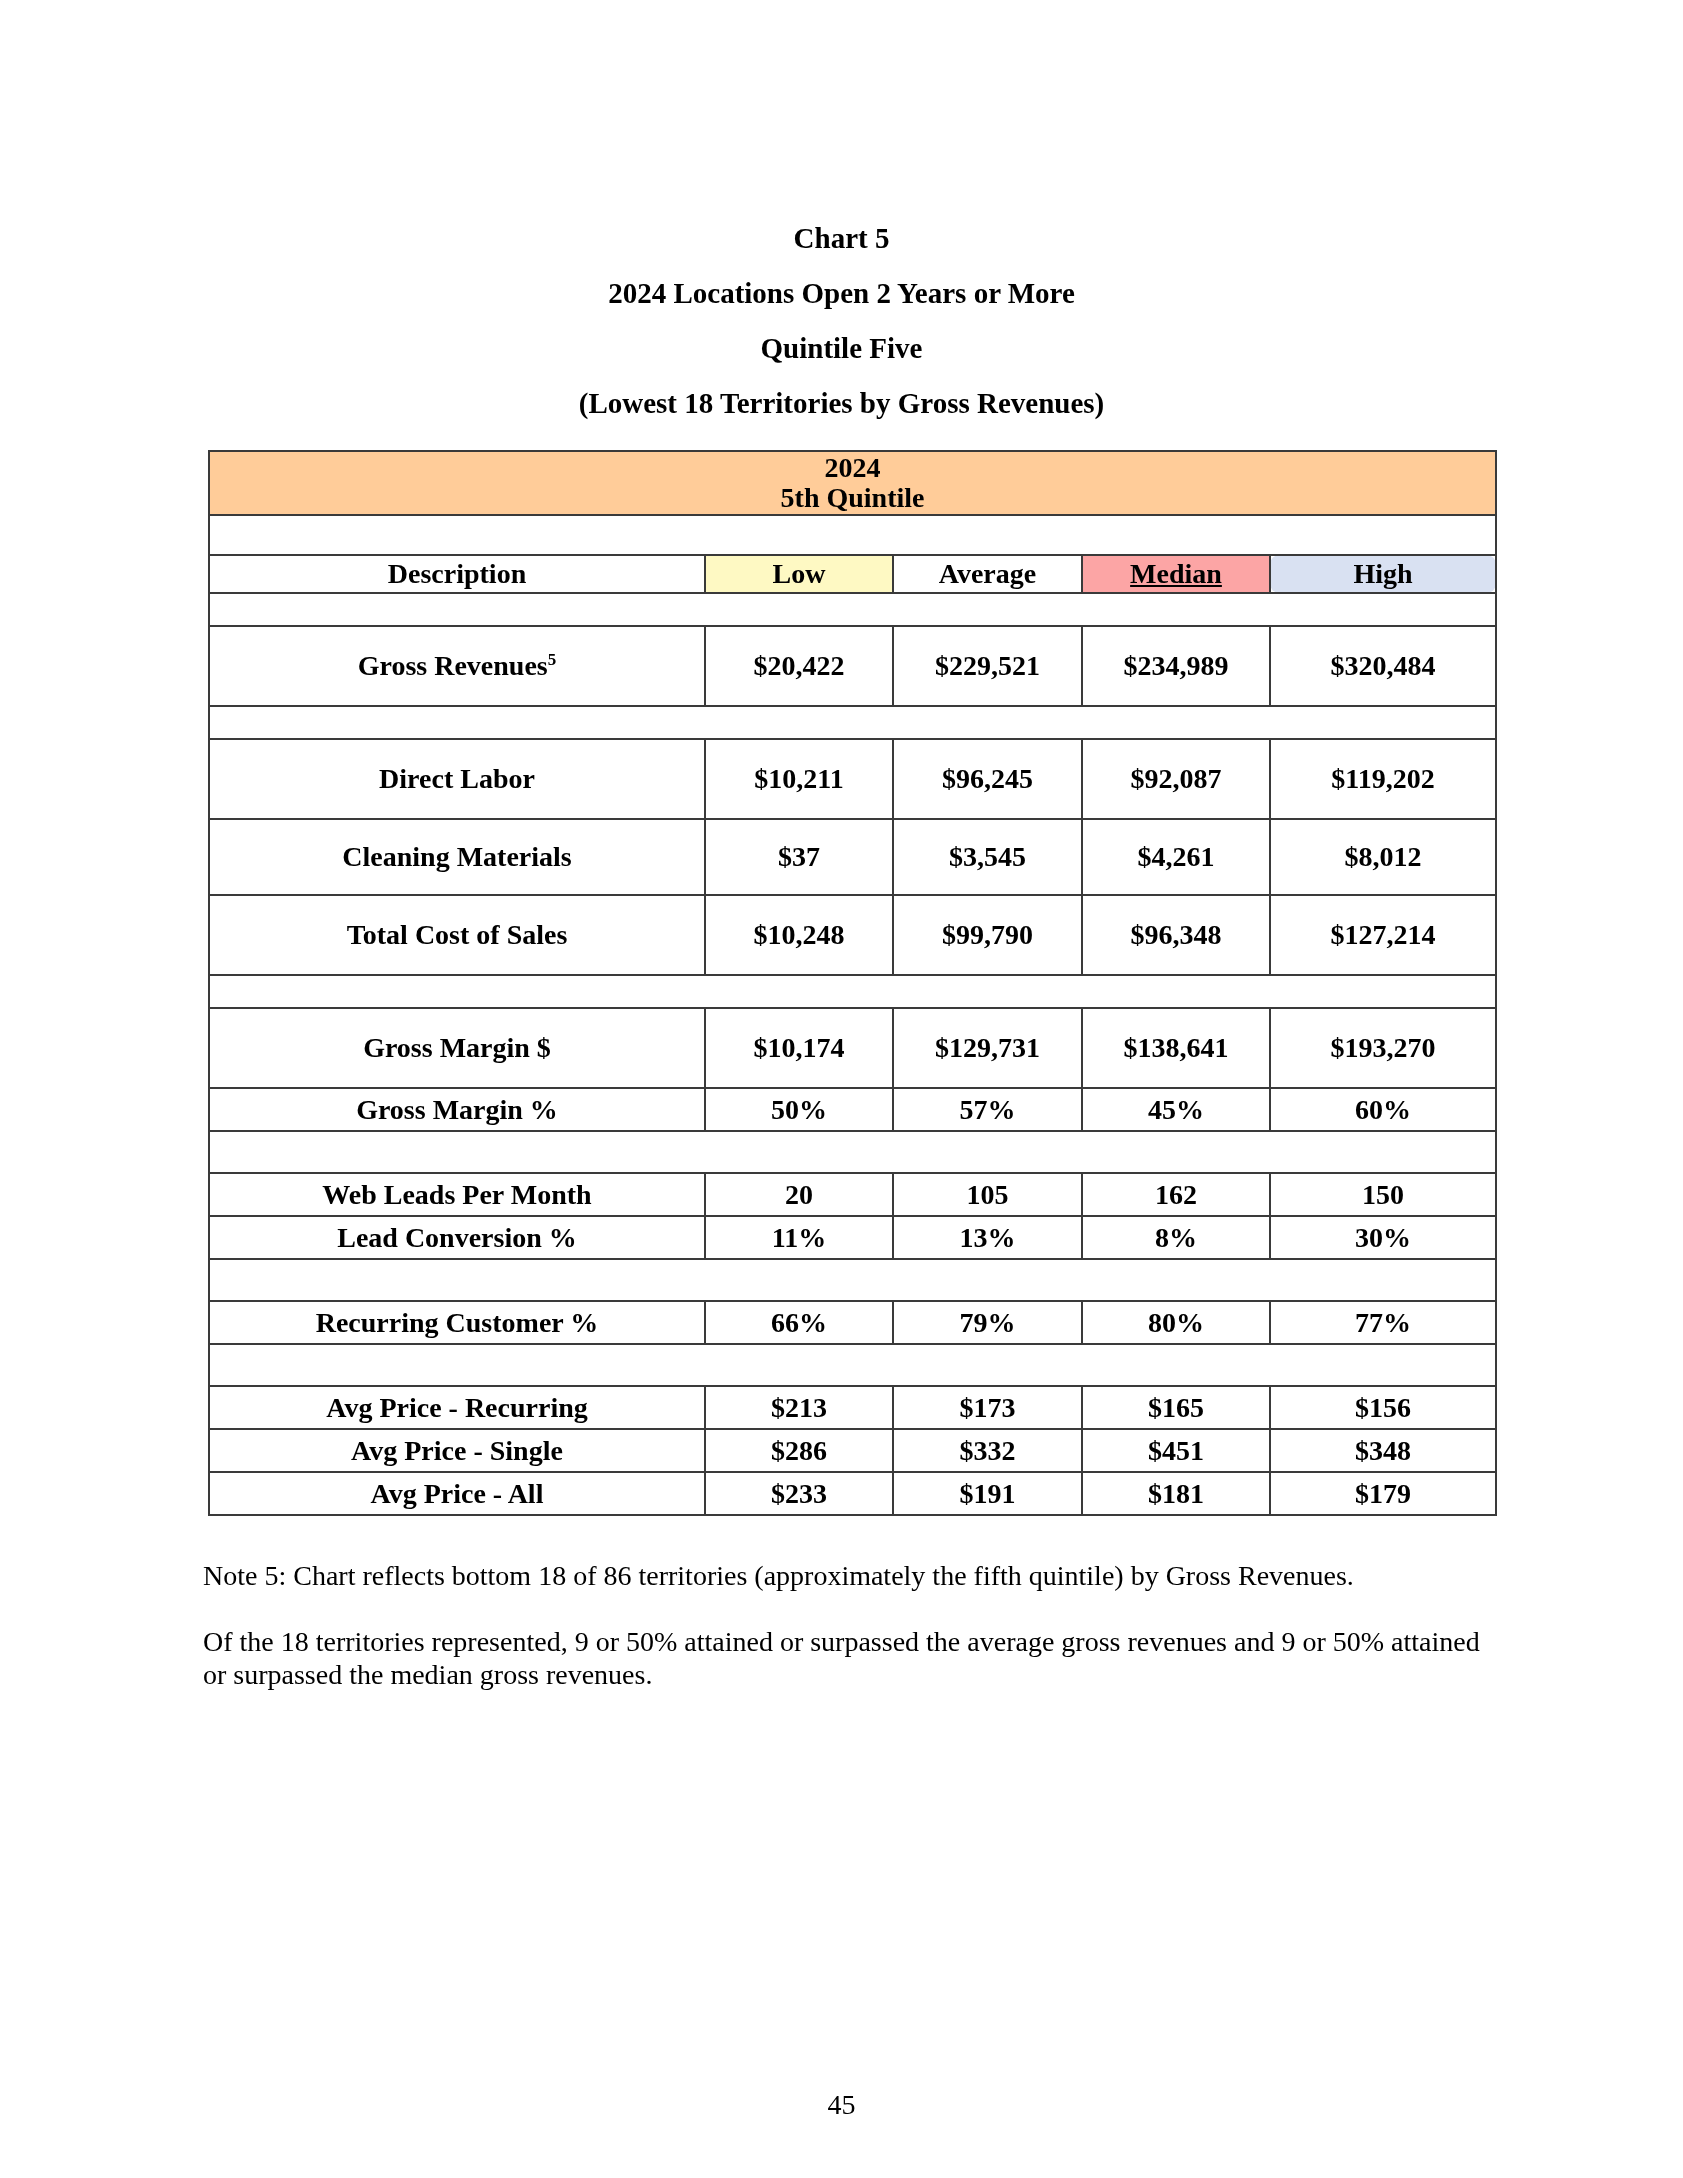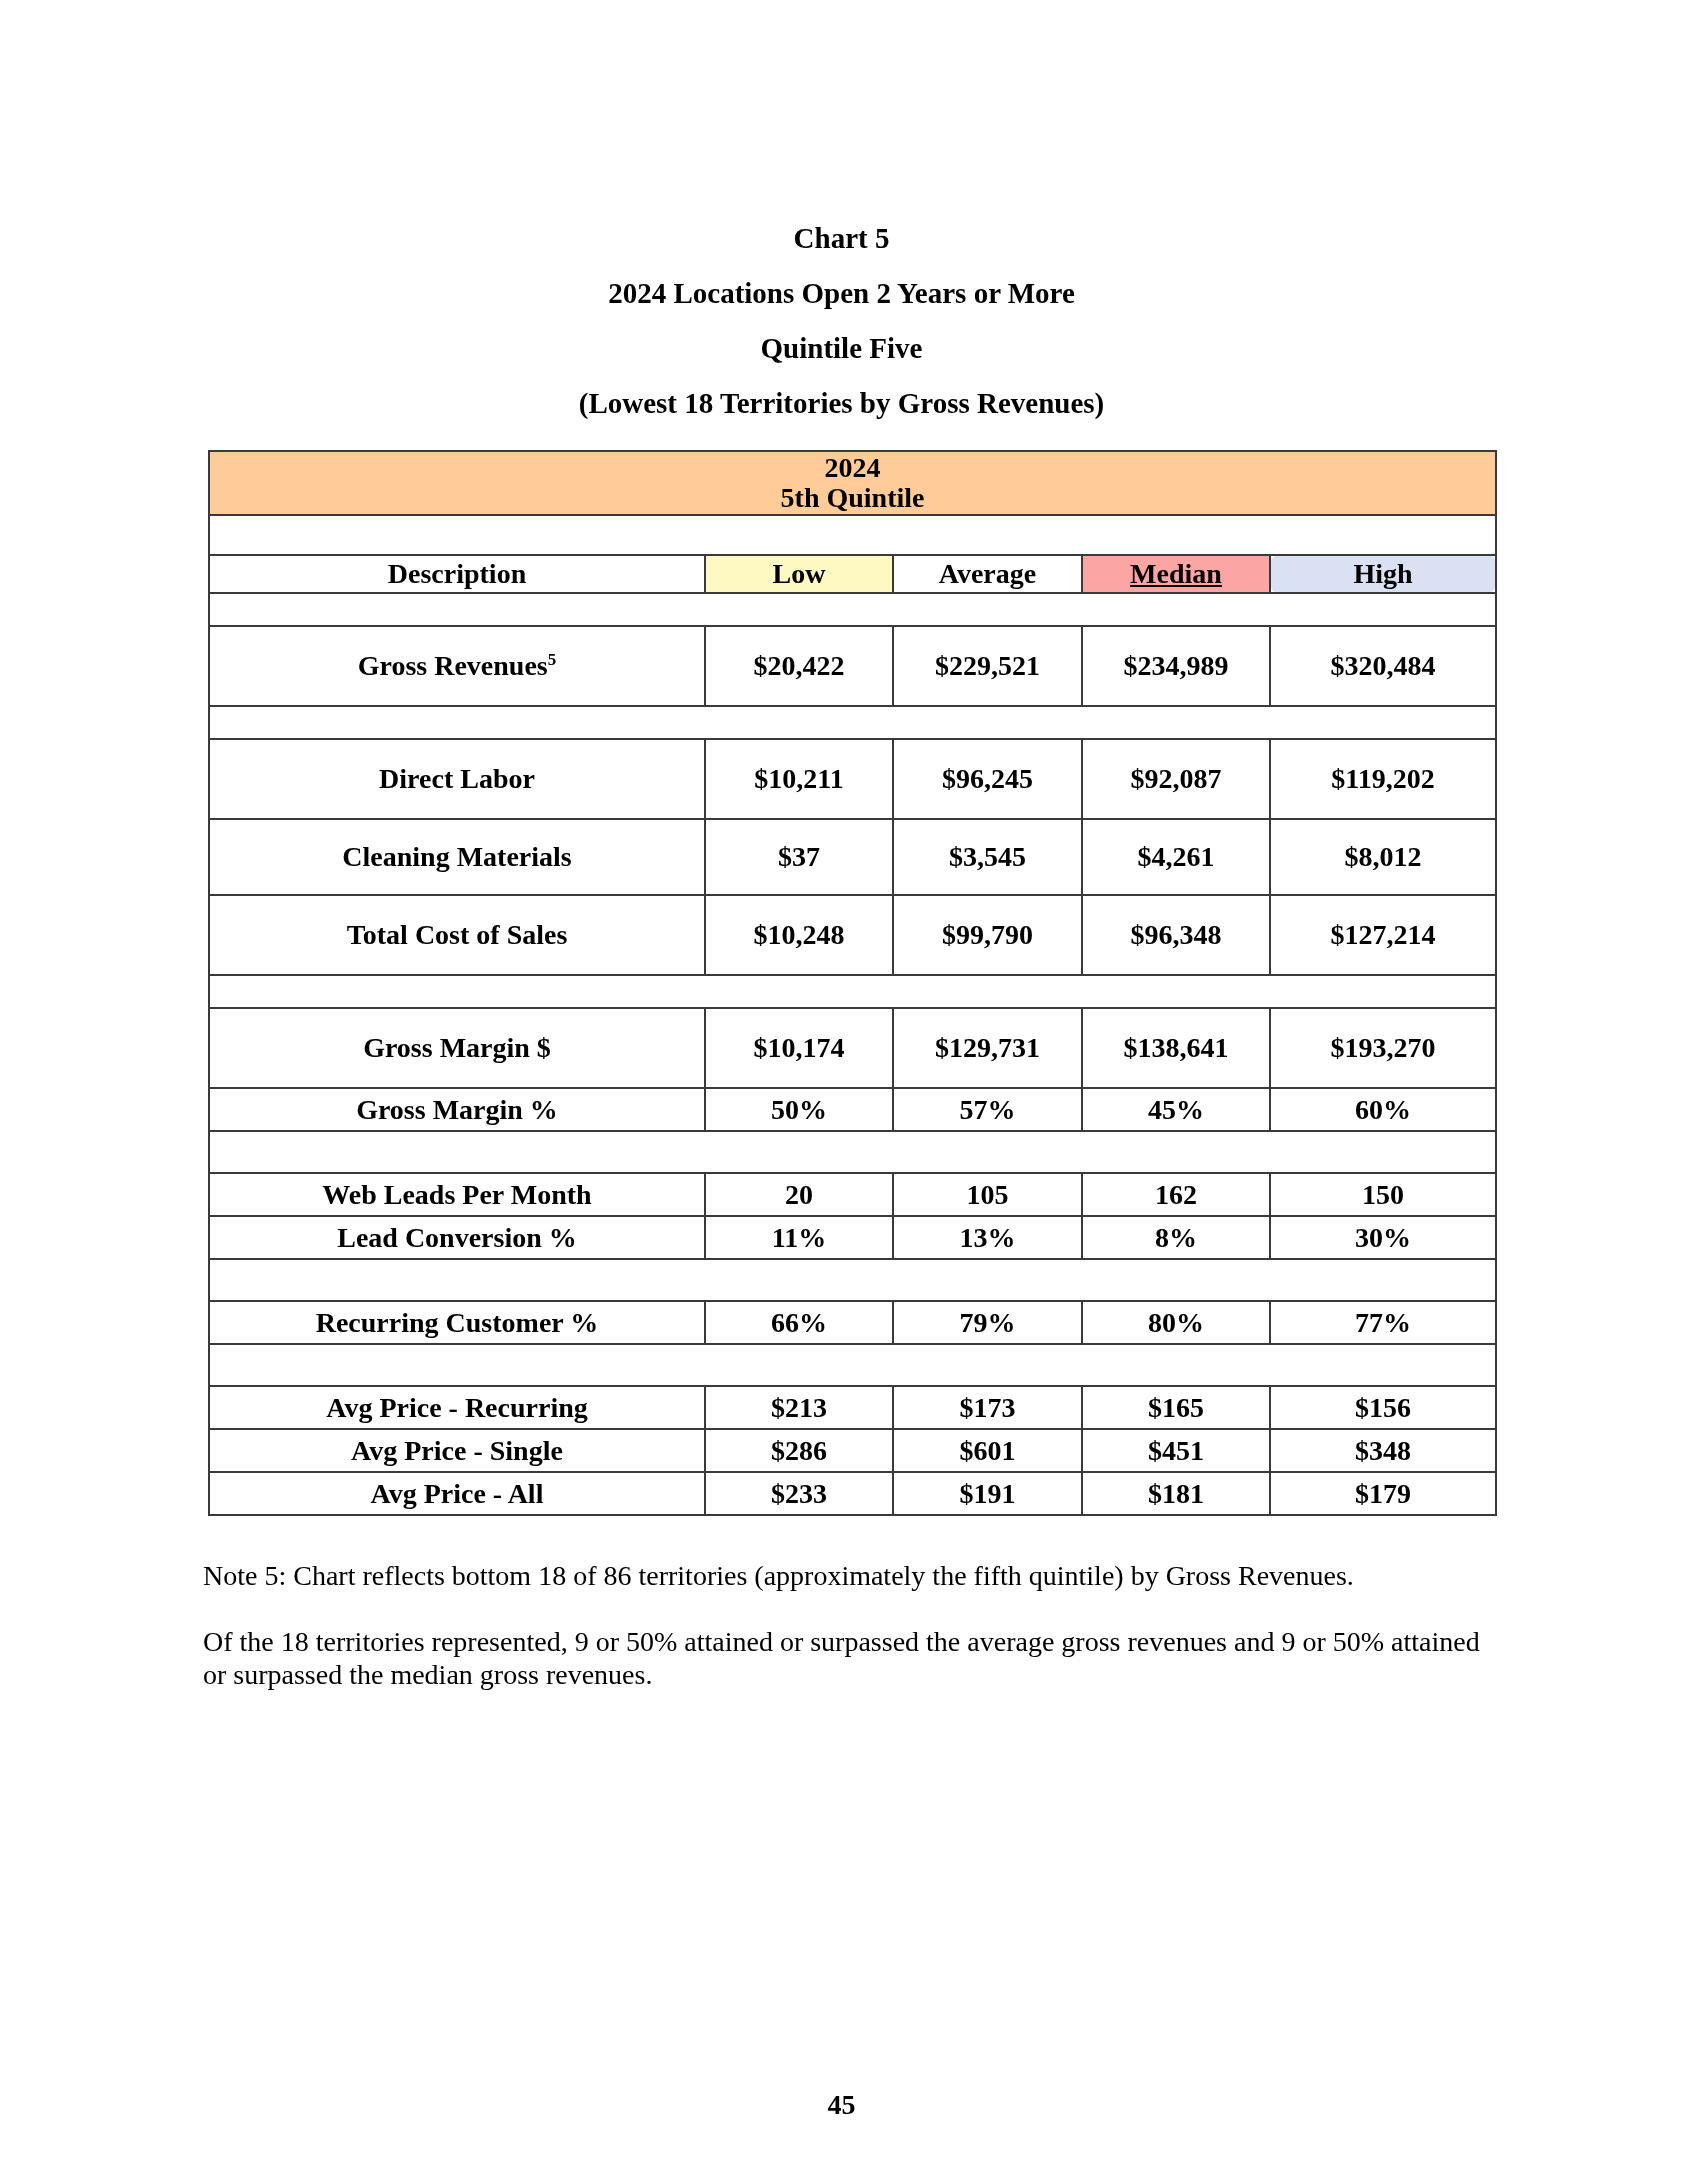--- a/index.html
+++ b/index.html
@@ -33,21 +33,21 @@
     tr.mid td { height: 74px; }
     tr.std td { height: 41px; }
     sup.fn { font-size: 17px; vertical-align: 10px; line-height: 0; }
     .notes {
       position: absolute; left: 203px; top: 1559px; width: 1297px;
       font-size: 28px; line-height: 33px; font-weight: normal;
     }
     .notes p { margin: 0 0 33px 0; }
     .page-num {
       position: absolute; left: 0; top: 2089px; width: 1683px;
-      text-align: center; font-size: 28px; font-weight: bold;
+      text-align: center; font-size: 28px;
     }
   </style>
 </head>
 <body>
 
 <div class="title-block">
   <div>Chart 5</div>
   <div>2024 Locations Open 2 Years or More</div>
   <div>Quintile Five</div>
   <div>(Lowest 18 Territories by Gross Revenues)</div>
@@ -168,21 +168,21 @@
   <tr class="std">
     <td>Avg Price - Recurring</td>
     <td>$213</td>
     <td>$173</td>
     <td>$165</td>
     <td>$156</td>
   </tr>
   <tr class="std">
     <td>Avg Price - Single</td>
     <td>$286</td>
-    <td>$601</td>
+    <td>$332</td>
     <td>$451</td>
     <td>$348</td>
   </tr>
   <tr class="std">
     <td>Avg Price - All</td>
     <td>$233</td>
     <td>$191</td>
     <td>$181</td>
     <td>$179</td>
   </tr>

